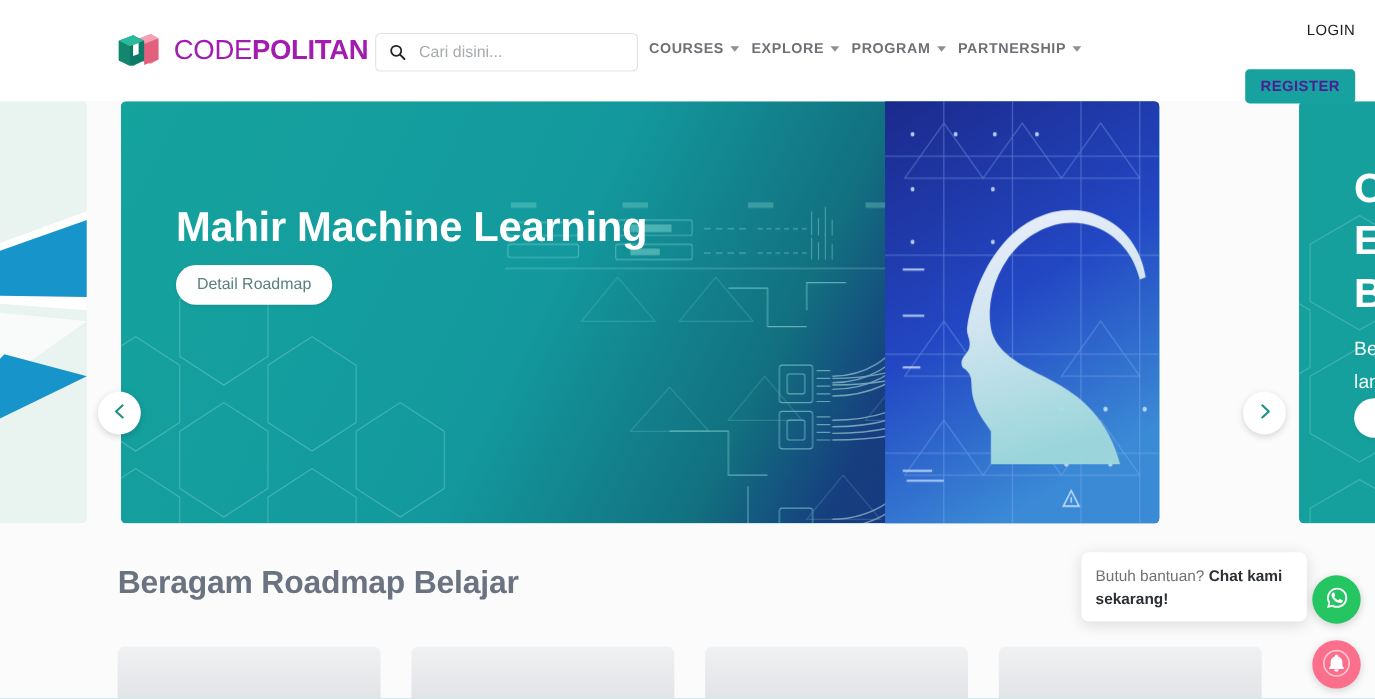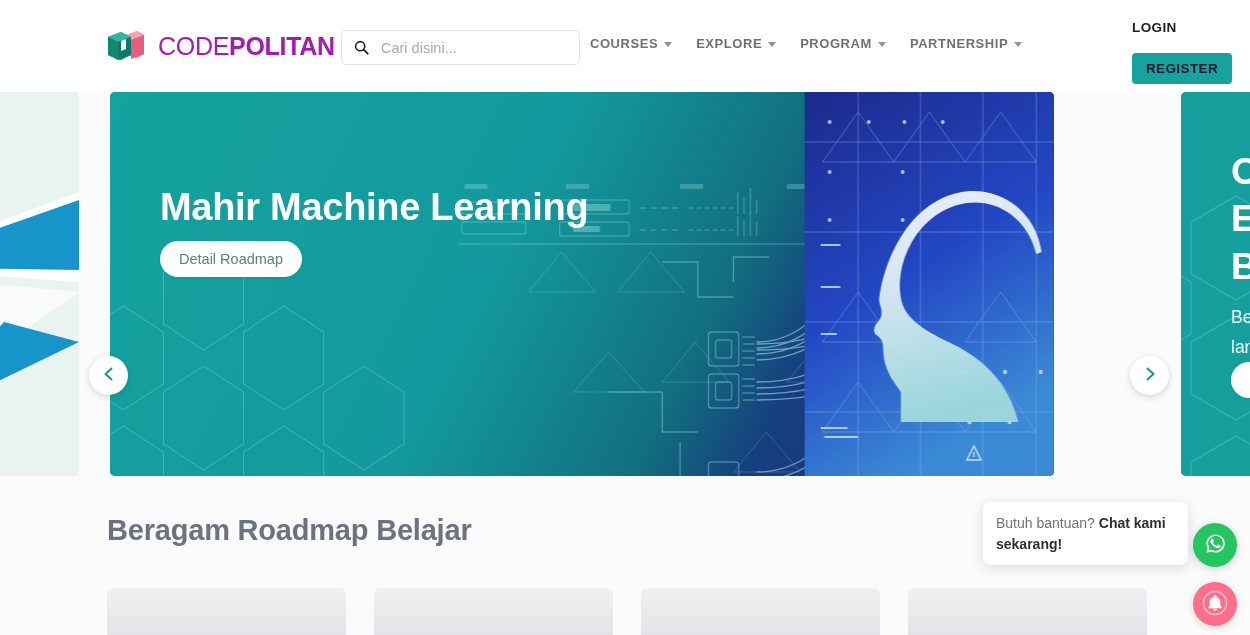--- a/index.html
+++ b/index.html
@@ -41,44 +41,44 @@
   }
   .search-icon { margin-left: 12px; width: 15px; height: 15px; flex: none; display:block; }
   .search-input {
     border: 0; outline: 0; background: transparent;
     margin-left: 12px; width: 180px; height: 30px;
     font-size: 14.5px; color: #8b5cf6;
     font-family: "Liberation Sans", sans-serif;
   }
   .search-input::placeholder { color: #a7abae; }
 
-  .nav { position: absolute; left: 590px; top: 36px; display: flex; align-items: center; gap: 24px; }
+  .nav { position: absolute; left: 590px; top: 36px; display: flex; align-items: center; gap: 11px; }
   .nav-item {
     display: flex; align-items: center; gap: 6px; cursor: pointer;
     font-size: 13px; font-weight: 600; letter-spacing: 0.55px;
     color: #6d7175; text-transform: uppercase; white-space: nowrap;
   }
   .caret {
     width: 0; height: 0; border-left: 4px solid transparent;
     border-right: 4px solid transparent; border-top: 5px solid #8d9195;
     display: inline-block; margin-top: 2px;
   }
 
   .auth { position: absolute; right: 18px; top: 11px; width: 100px; }
   .login-btn {
     display: block; width: 100px; height: 33px; line-height: 33px;
-    text-align: left; background: #fff; border: 0;
-    font-size: 13.5px; font-weight: 700; letter-spacing: 0.4px;
+    text-align: right; background: #fff; border: 0;
+    font-size: 13.5px; font-weight: 400; letter-spacing: 0.4px;
     color: #1c1c1c; cursor: pointer;
     font-family: "Liberation Sans", sans-serif;
   }
   .register-btn {
     display: block; width: 100px; height: 31px; line-height: 31px;
-    margin-top: 9px; text-align: center; border: 0; border-radius: 4px;
-    background: #17a2a0; color: #0f172a; cursor: pointer;
+    margin-top: 19px; text-align: center; border: 0; border-radius: 4px;
+    background: #17a2a0; color: #4c1d95; cursor: pointer;
     font-size: 13.5px; font-weight: 700; letter-spacing: 0.4px;
     font-family: "Liberation Sans", sans-serif;
   }
 
   
   #carousel {
     position: absolute; top: 92px; left: 0; width: 1250px; height: 384px;
     background: #fbfbfc; overflow: hidden;
   }
   .slide { position: absolute; top: 0; height: 384px; border-radius: 5px; overflow: hidden; }

